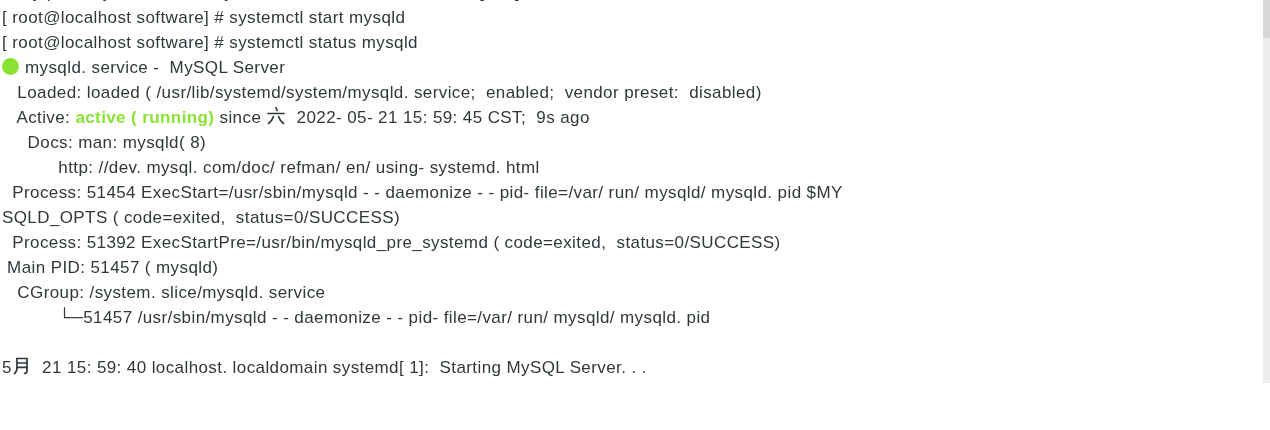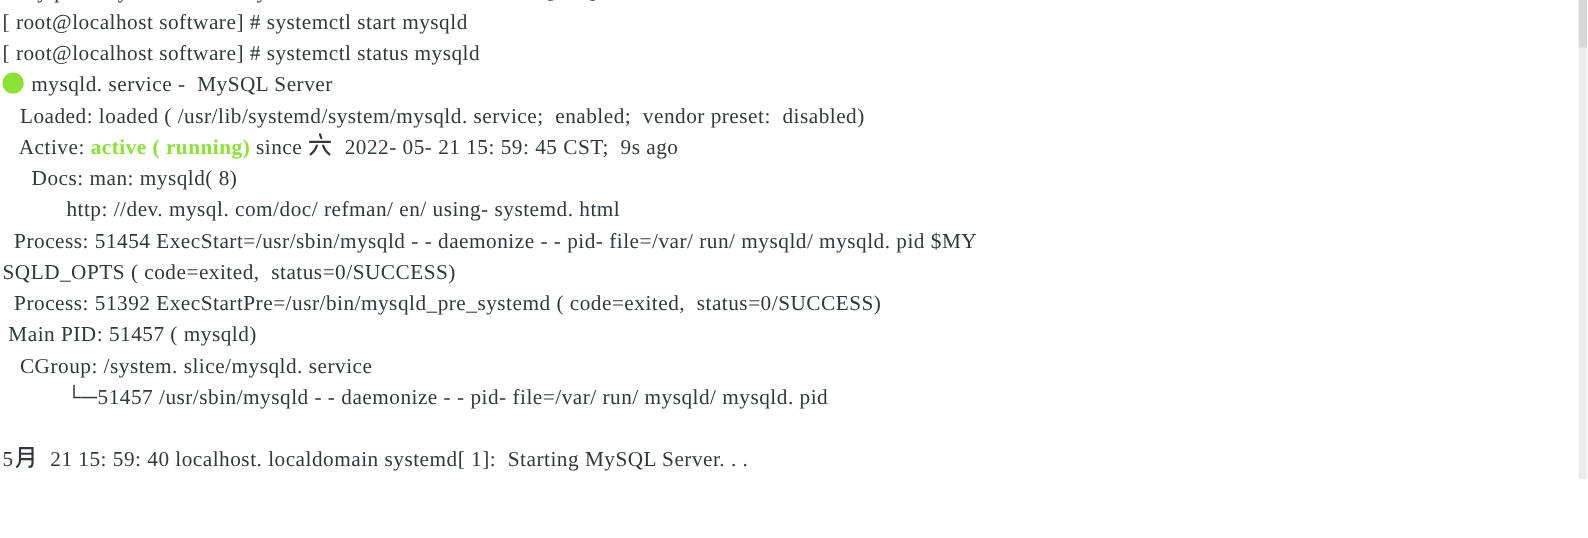--- a/index.html
+++ b/index.html
@@ -1,18 +1,18 @@
 <!DOCTYPE html>
 <html style="--bg: #ffffff; --fg: #30383b; --green: #8ae234; --sb-track: #ececec; --sb-thumb: #d7d7d7;"><head>
 <meta charset="utf-8">
 <style>
   html,body{margin:0;padding:0;background:#ffffff;width:1270px;height:430px;overflow:hidden;}
   #terminal{
     position:relative;width:1270px;height:383px;background:var(--bg,#ffffff);
-    font-family:Liberation Serif, serif;
+    font-family:Liberation Sans, sans-serif;
     font-size:17px;line-height:25px;letter-spacing:0.4px;
     color:var(--fg,#30383b);overflow:hidden;
   }
   #screen{position:absolute;top:-20px;left:2px;width:1258px;white-space:pre;}
   .line{height:25px;}
   .green-bold{color:var(--green,#8ae234);font-weight:bold;}
   .status-dot{display:inline-block;width:17px;height:17px;border-radius:50%;
     background:var(--green,#8ae234);margin-right:6px;vertical-align:-2px;}
   .cursor{display:inline-block;width:13px;height:20px;background:var(--fg,#30383b);vertical-align:-4px;}
   .cjk{display:inline-block;width:20px;height:20px;vertical-align:-3px;}

